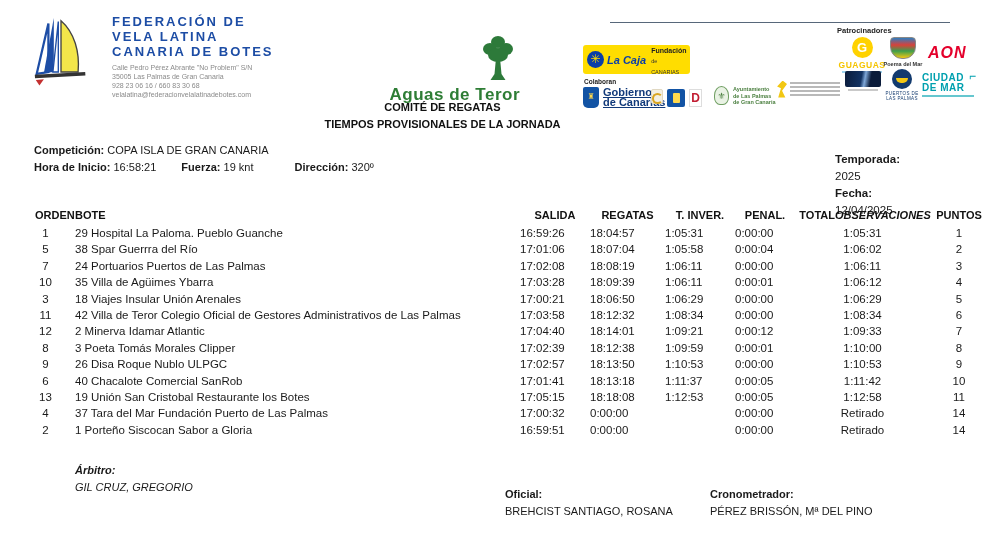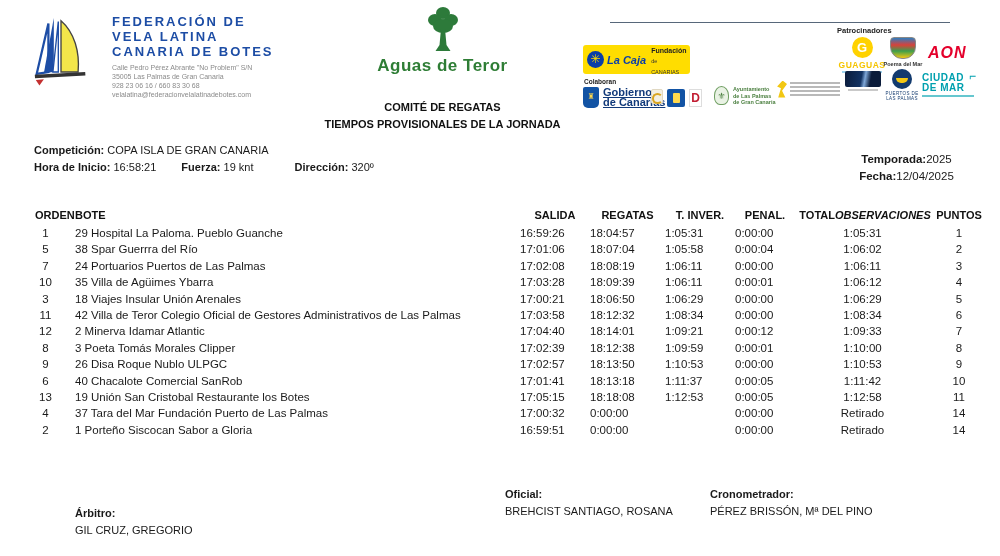--- a/index.html
+++ b/index.html
@@ -6,21 +6,21 @@
   html,body { background:#ffffff; }
   body { font-family:"Liberation Sans", sans-serif; color:#1a1a1a; }
   .page { position:relative; width:1000px; height:556px; background:#fff; overflow:hidden; }
 
   
   .fed-logo { position:absolute; left:34px; top:14px; display:flex; gap:24px; }
   .fed-name div { font-size:13px; font-weight:bold; letter-spacing:2px; color:#1d4da5; line-height:15px; }
   .fed-addr { margin-top:4px; font-size:7px; line-height:9px; color:#8a8a8a; }
 
   
-  .teror { position:absolute; left:365px; top:5px; width:155px; text-align:center; }
+  .teror { position:absolute; left:365px; top:34px; width:155px; text-align:right; }
   .teror-label { font-size:17px; font-weight:bold; color:#2e7d35; letter-spacing:0.5px; margin-top:1px; }
   .doc-title { position:absolute; left:270px; top:99px; width:345px; text-align:center;
                font-size:11px; font-weight:bold; line-height:17px; color:#111; }
 
   
   .sep-line { position:absolute; left:610px; top:22px; width:340px; height:1px; background:#57677a; }
   .patro-label { position:absolute; left:837px; top:26px; font-size:7.5px; font-weight:bold; color:#222; }
 
   .lacaja { position:absolute; left:583px; top:45px; width:107px; height:29px; background:#ffdd00;
             border-radius:3px; display:flex; align-items:center; padding:0 4px; gap:3px; }
@@ -84,21 +84,21 @@
   .cm-text { font-size:10px; font-weight:bold; color:#00a0af; line-height:10px; letter-spacing:0.5px; }
   .cm-hook { position:absolute; right:6px; top:-4px; font-size:12px; color:#00a0af; font-weight:bold; }
   .cm-sub { height:1.5px; width:52px; background:#66c7cf; margin-top:2px; }
 
   
   .info { position:absolute; left:34px; top:142px; font-size:11px; line-height:16.5px; }
   .info b { font-weight:bold; }
   .info .gap1 { display:inline-block; width:22px; }
   .info .gap2 { display:inline-block; width:38px; }
   .season { position:absolute; left:835px; top:151px; width:143px; font-size:11.5px; line-height:17px; }
-  .season .row { display:flex; justify-content:center; }
+  .season .row { display:flex; justify-content:space-between;flex-direction:column; }
   .season b { font-weight:bold; }
 
   
   .results { position:absolute; left:30px; top:207px; width:958px; border-collapse:collapse; table-layout:fixed; }
   .results th { font-weight:bold; font-size:11px; color:#111; padding:2px 0 4px; white-space:nowrap; }
   .results td { font-size:11.5px; color:#1a1a1a; padding:2px 0; line-height:12.4px; white-space:nowrap;
                 overflow:hidden; }
   th.h-orden { width:45px; text-align:left; padding-left:5px; }
   th.h-bote  { width:445px; text-align:left; }
   th.h-salida{ width:70px; text-align:center; }
@@ -110,21 +110,21 @@
   th.h-puntos{ width:58px; text-align:center; }
   td.col-orden { text-align:center; padding-right:14px; }
   td.col-bote  { text-align:left; }
   td.col-time  { }
   td.col-total { text-align:center; }
   td.col-puntos{ text-align:center; }
 
   
   .official { position:absolute; font-size:11px; line-height:17px; }
   .official b { font-weight:bold; }
-  .of-arbitro { left:75px; top:505px; }
+  .of-arbitro { left:75px; top:462px;font-style:italic; }
   .of-oficial { left:505px; top:486px; }
   .of-crono   { left:710px; top:486px; }
 </style>
 </head>
 <body>
 
 <div class="page">
 
   <div class="fed-logo">
     <span>

